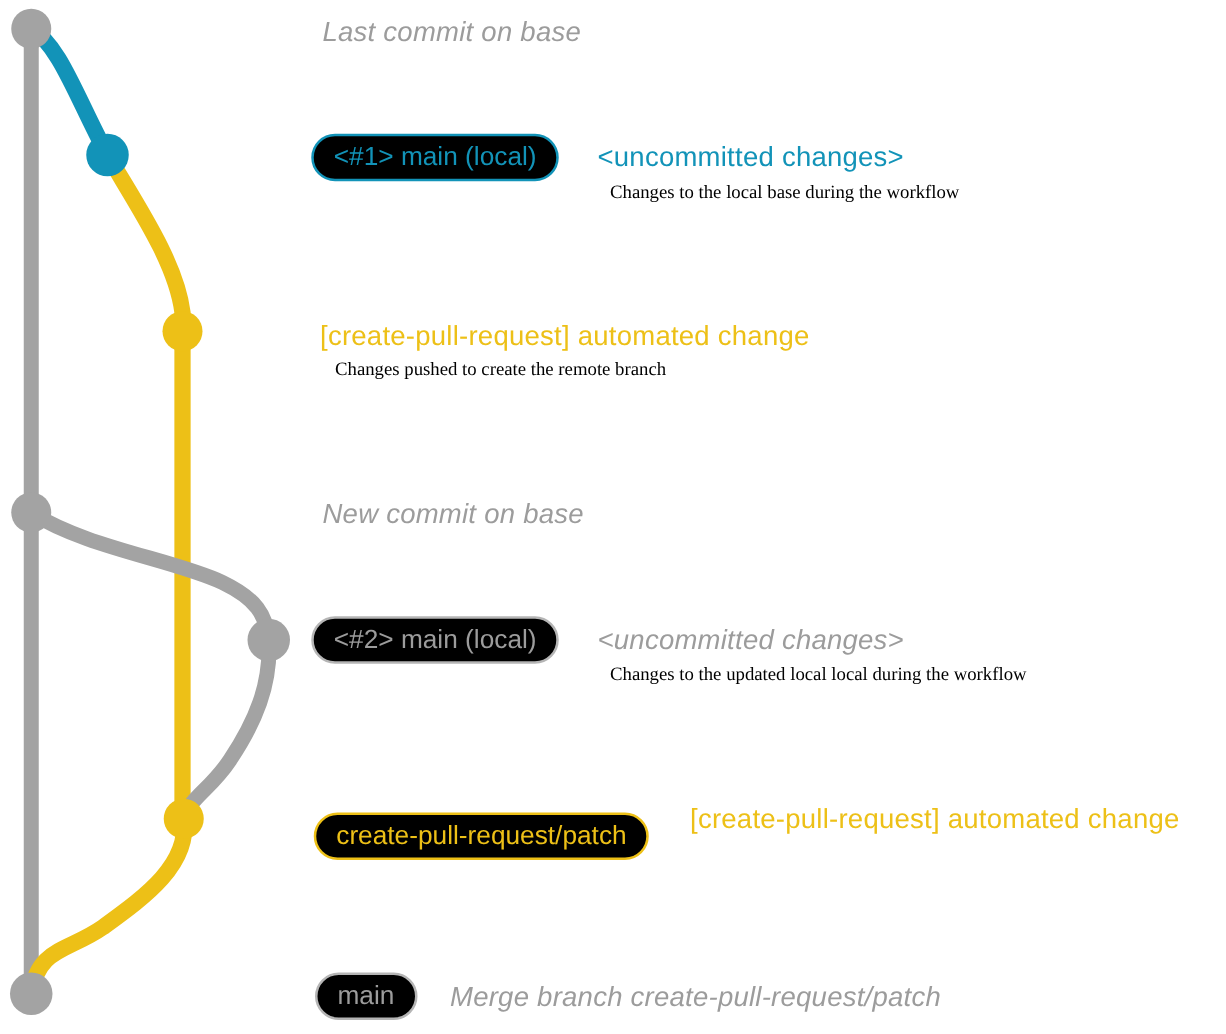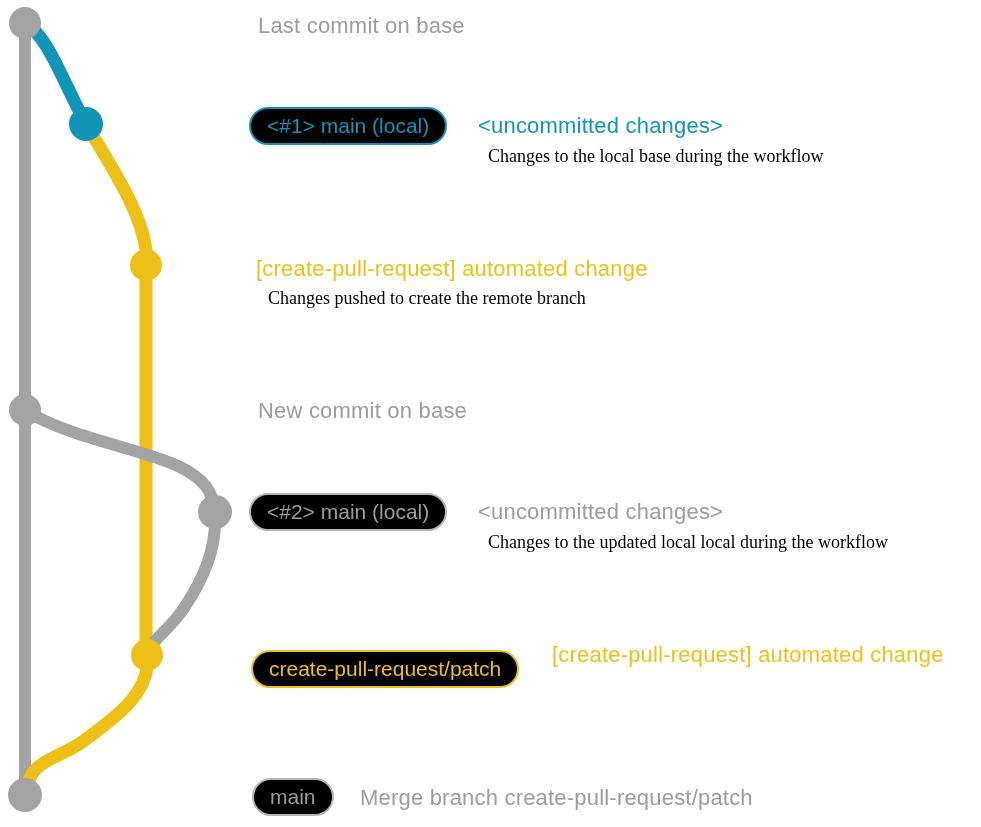--- a/index.html
+++ b/index.html
@@ -12,24 +12,24 @@
   }
   .graph{position:absolute;left:0;top:0;}
   .ann{position:absolute;white-space:nowrap;}
   .sans-label{
     font-family:"Liberation Sans", sans-serif;
     font-size:22px;
     letter-spacing:0.2px;
   }
   .serif-desc{
     font-family:"Liberation Serif", serif;
-    font-size:18px;
+    font-size:15px;
     color:#000000;
   }
-  .gray-t{color:#9c9c9c;}
+  .gray-t{color:#9c9c9c;font-style:italic;}
   .teal-t{color:#1293b8;}
   .yellow-t{color:#edc017;}
   .pill{
     display:inline-block;
     font-family:"Liberation Sans", sans-serif;
     font-size:21px;
     line-height:1.25;
     padding:4px 16px;
     border-radius:20px;
     border:2px solid;

